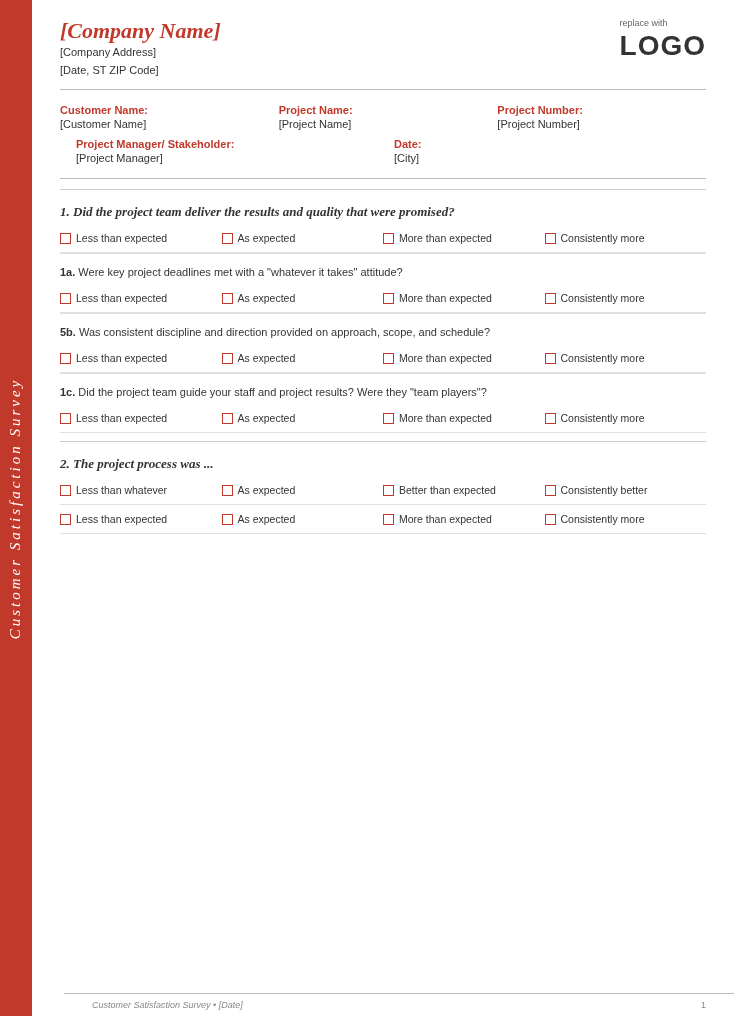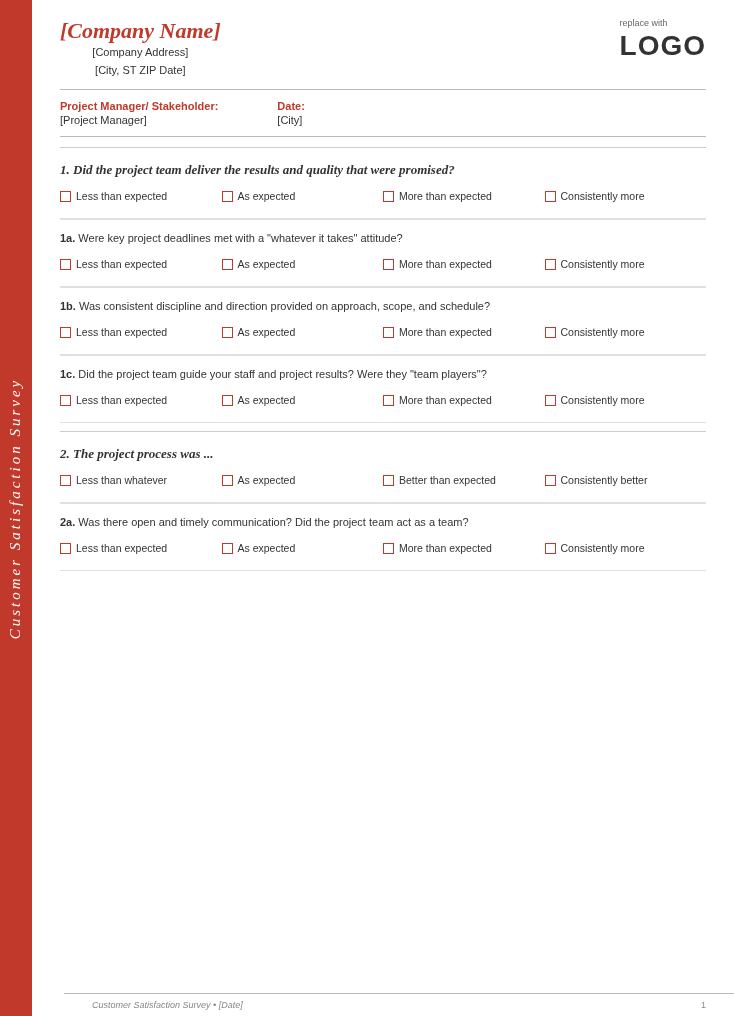--- a/index.html
+++ b/index.html
@@ -56,21 +56,20 @@
       font-style: italic;
       font-weight: bold;
       font-family: 'Georgia', serif;
     }
 
     .company-address {
       font-size: 11px;
       color: #333;
       line-height: 1.6;
       font-family: Arial, sans-serif;
-      text-align: center;
     }
 
     .logo-area {
       text-align: left;
     }
 
     .logo-replace-text {
       font-size: 9px;
       color: #666;
       font-family: Arial, sans-serif;
@@ -116,23 +115,23 @@
     }
 
     .field-value {
       font-size: 11px;
       color: #333;
       font-family: Arial, sans-serif;
     }
 
     .fields-grid2 {
       display: grid;
-      grid-template-columns: 1fr 1fr 1fr;
+      grid-template-columns: 1fr 1fr;
       gap: 4px 6px;
-      margin: 8px 0 10px 0;
+      margin: 8px 0 10px 16px;
     }
 
     .question-block {
       margin: 0;
     }
 
     .question-main {
       padding: 12px 0 4px 0;
       border-top: 1px solid #ccc;
     }
@@ -147,21 +146,21 @@
 
     .question-main-number {
       font-style: italic;
       font-weight: bold;
     }
 
     .options-row {
       display: flex;
       align-items: center;
       gap: 0;
-      padding: 8px 0 16px 0;
+      padding: 8px 0 8px 0;
       border-bottom: 1px solid #e0e0e0;
     }
 
     .option-item {
       display: flex;
       align-items: center;
       gap: 5px;
       flex: 1;
     }
 
@@ -228,31 +227,45 @@
 <div class="sidebar">
   <span class="sidebar-text">Customer Satisfaction Survey</span>
 </div>
 
 <div class="main-content">
 
   <div class="header">
     <div>
       <div class="company-name">[Company Name]</div>
       <div class="company-address">[Company Address]</div>
-      <div class="company-address">[City, ST  ZIP Date]</div>
+      <div class="company-address">[Date, ST  ZIP Code]</div>
     </div>
     <div class="logo-area">
       <span class="logo-replace-text">replace with</span>
       <span class="logo-text">LOGO</span>
     </div>
   </div>
 
   <hr class="divider">
 
 
+  <div class="fields-grid">
+    <div>
+      <div class="field-label">Customer Name:</div>
+      <div class="field-value">[Customer Name]</div>
+    </div>
+    <div>
+      <div class="field-label">Project Name:</div>
+      <div class="field-value">[Project Name]</div>
+    </div>
+    <div>
+      <div class="field-label">Project Number:</div>
+      <div class="field-value">[Project Number]</div>
+    </div>
+  </div>
 
   <div class="fields-grid2">
     <div>
       <div class="field-label">Project Manager/ Stakeholder:</div>
       <div class="field-value">[Project Manager]</div>
     </div>
     <div>
       <div class="field-label">Date:</div>
       <div class="field-value">[City]</div>
     </div>
@@ -298,21 +311,21 @@
             <span class="checkbox"></span>
             <span class="option-label">More than expected</span>
           </div>
           <div class="option-item">
             <span class="checkbox"></span>
             <span class="option-label">Consistently more</span>
           </div>
         </div>
       </div>
       <div class="question-block">
-        <div class="sub-question"><span class="sub-question-text"><strong>1b.</strong> Was consistent discipline and direction provided on approach, scope, and schedule?</span></div>
+        <div class="sub-question"><span class="sub-question-text"><strong>5b.</strong> Was consistent discipline and direction provided on approach, scope, and schedule?</span></div>
         <div class="options-row">
           <div class="option-item">
             <span class="checkbox"></span>
             <span class="option-label">Less than expected</span>
           </div>
           <div class="option-item">
             <span class="checkbox"></span>
             <span class="option-label">As expected</span>
           </div>
           <div class="option-item">
@@ -362,21 +375,20 @@
             <span class="checkbox"></span>
             <span class="option-label">Better than expected</span>
           </div>
           <div class="option-item">
             <span class="checkbox"></span>
             <span class="option-label">Consistently better</span>
           </div>
         </div>
       </div>
       <div class="question-block">
-        <div class="sub-question"><span class="sub-question-text"><strong>2a.</strong> Was there open and timely communication? Did the project team act as a team?</span></div>
         <div class="options-row">
           <div class="option-item">
             <span class="checkbox"></span>
             <span class="option-label">Less than expected</span>
           </div>
           <div class="option-item">
             <span class="checkbox"></span>
             <span class="option-label">As expected</span>
           </div>
           <div class="option-item">

